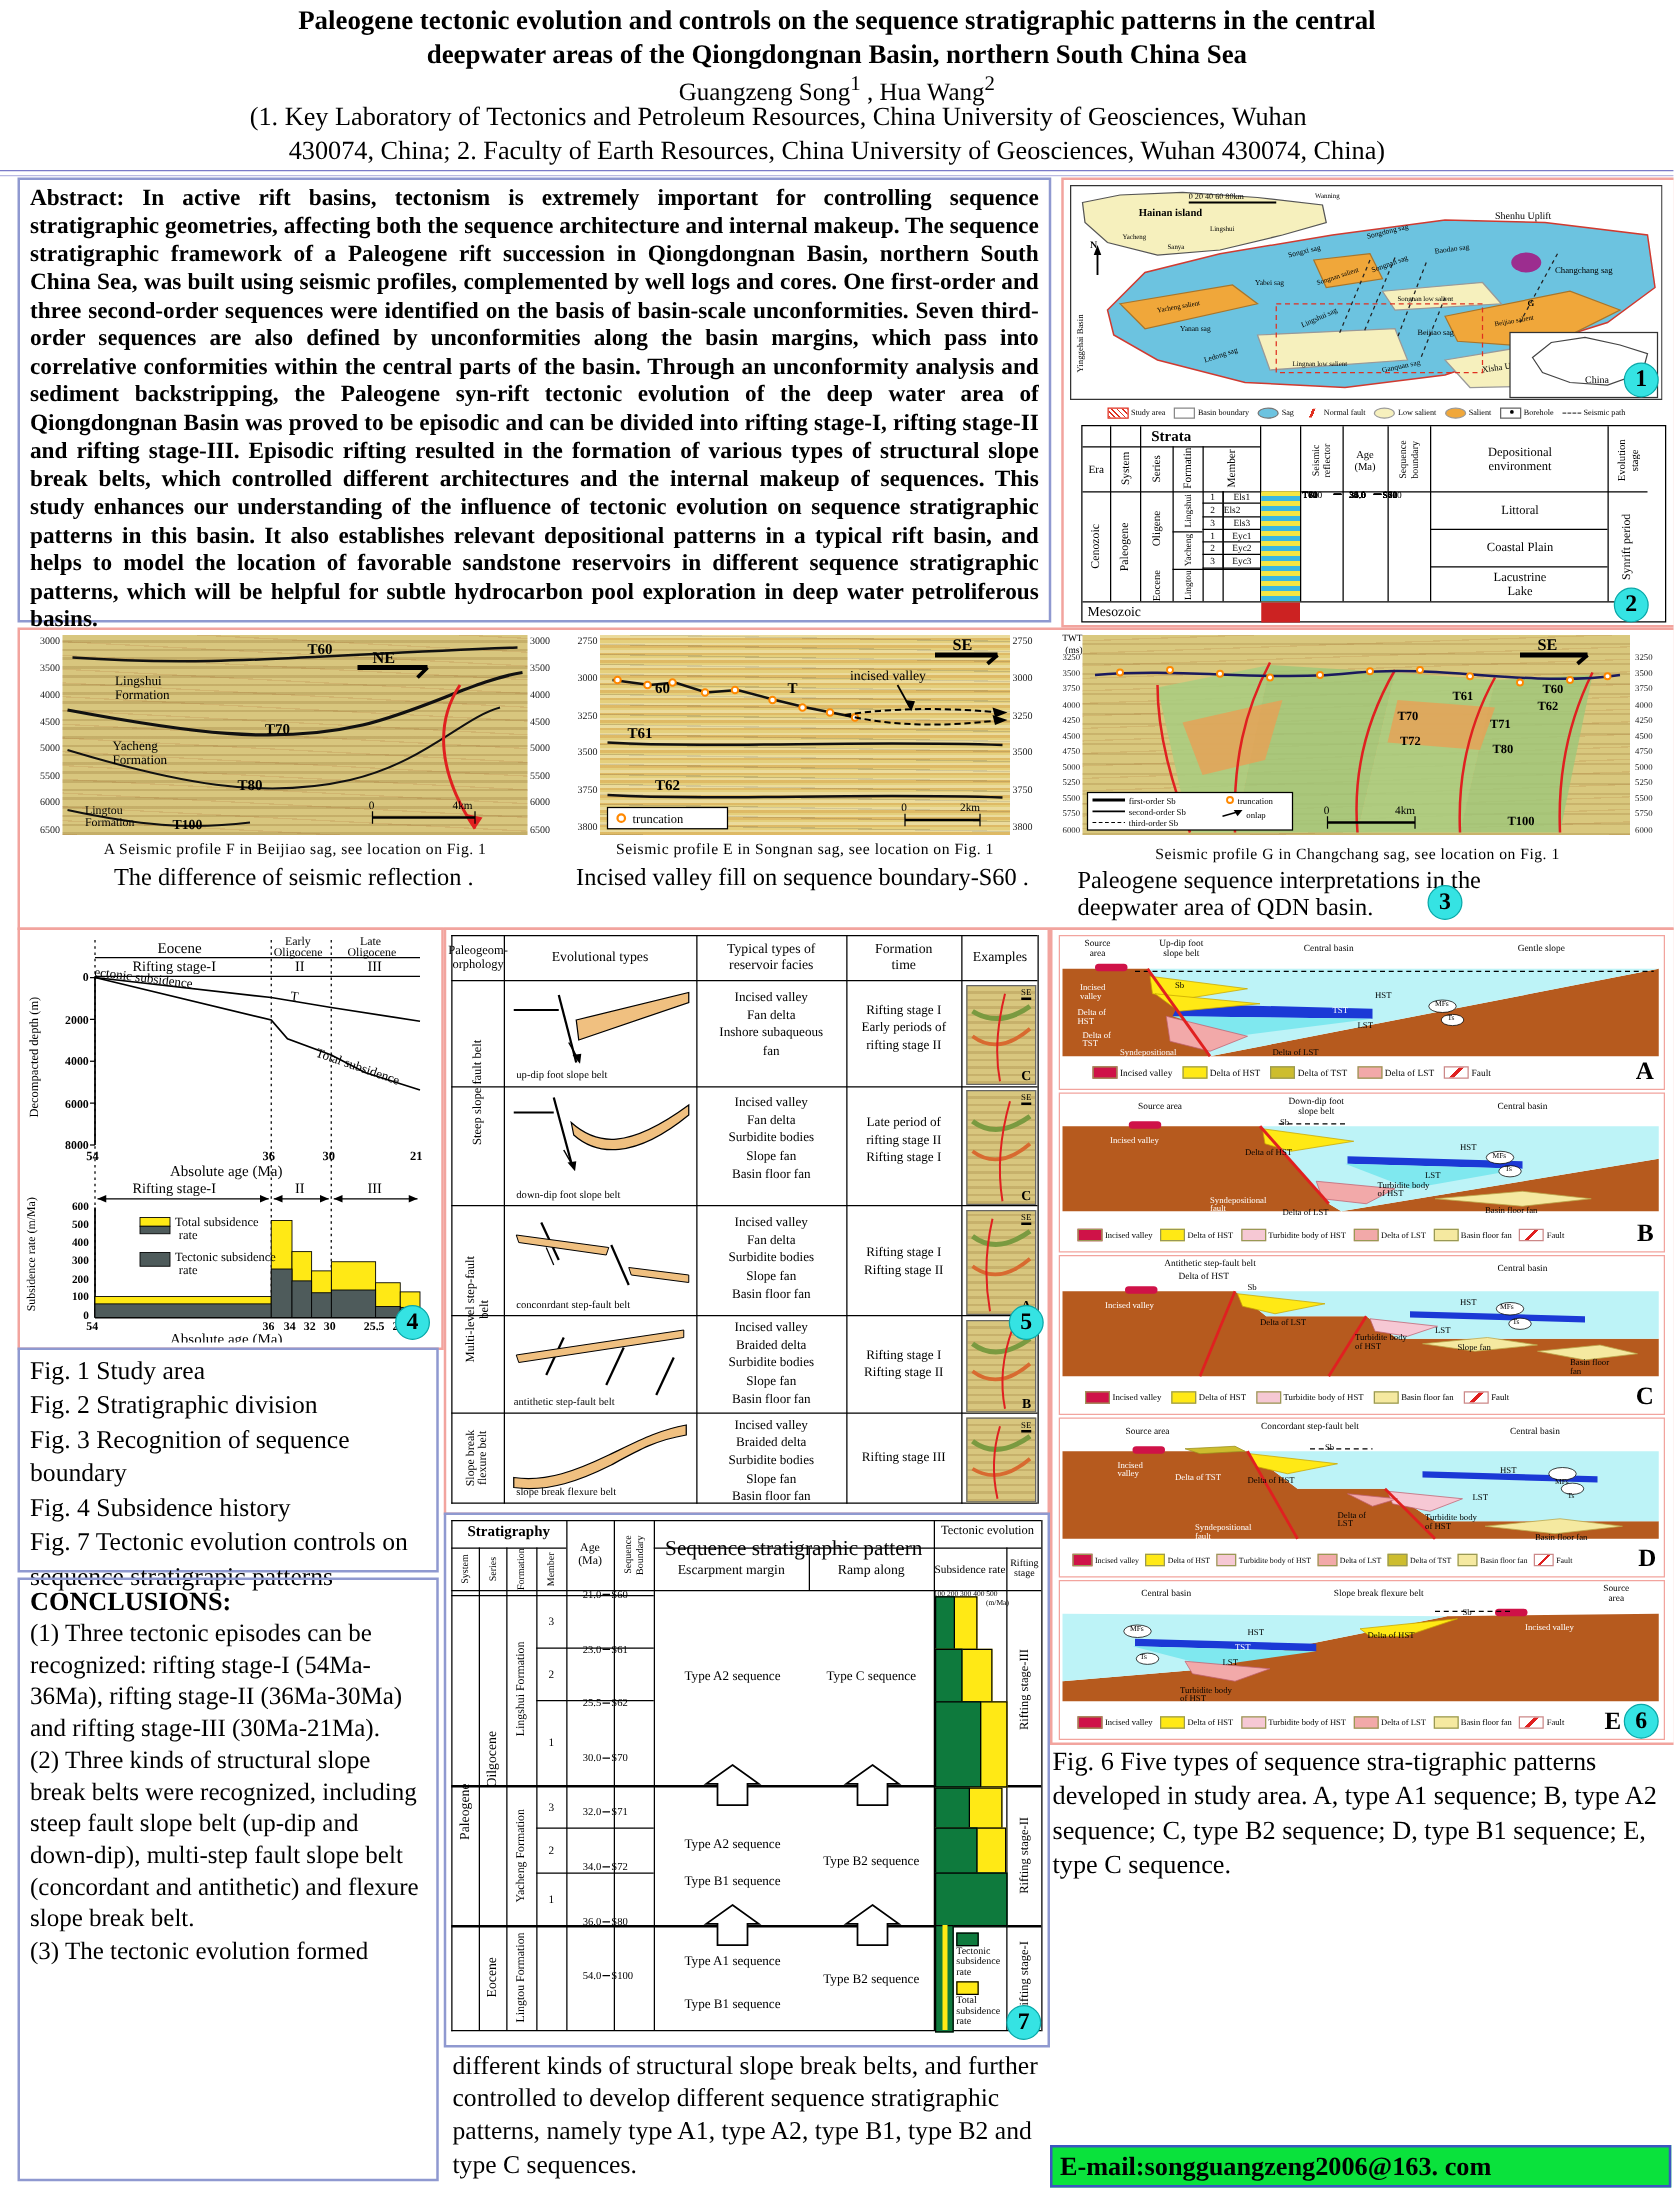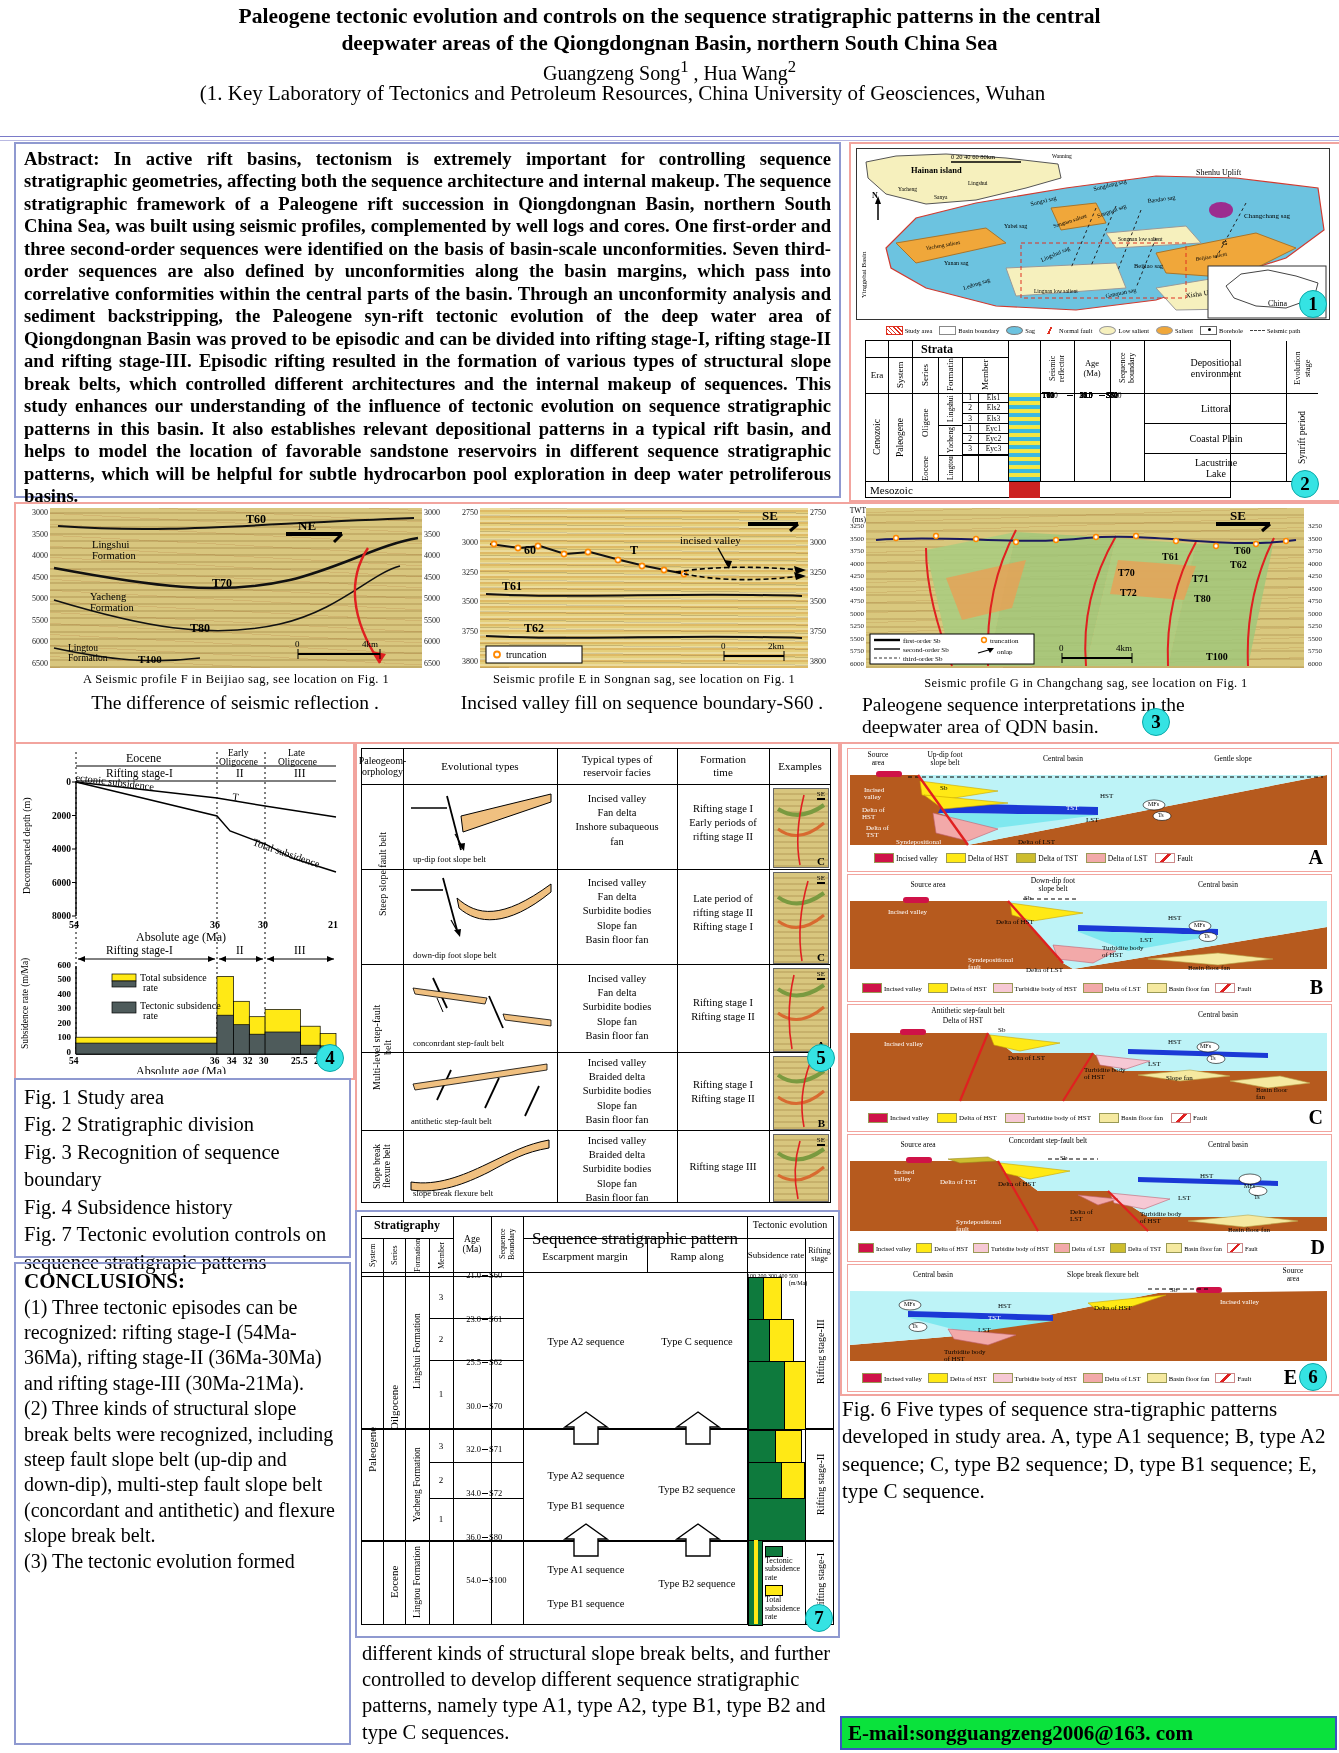--- a/index.html
+++ b/index.html
@@ -65,20 +65,21 @@
 <body>
 
 <div id="poster">
 
   <div class="s ctr b" style="left:0;top:31px;width:1339px;font-size:21.5px">deepwater areas of the Qiongdongnan Basin, northern South China Sea</div>
   <div class="s ctr b" style="left:0;top:4px;width:1339px;font-size:21.5px">Paleogene tectonic evolution and controls on the sequence stratigraphic patterns in the central</div>
   <div class="s ctr" style="left:0;top:57px;width:1339px;font-size:20px">
     <span>Guangzeng  Song</span><sup>1</sup><span> , Hua  Wang</span><sup>2</sup>
   </div>
   <div class="s ctr" style="left:0;top:81px;width:1245px;font-size:21px">(1. Key Laboratory of Tectonics and Petroleum Resources, China University of Geosciences, Wuhan</div>
+  <div class="s ctr" style="left:0;top:108px;width:1339px;font-size:21px">430074, China; 2. Faculty of Earth Resources, China University of Geosciences, Wuhan 430074, China)</div>
   <div class="s" style="left:0;top:136px;width:1339px;height:3px;border-top:1px solid #7a7ac8;border-bottom:1px solid #b9b9e2"></div>
 
   <div class="s b bluebox" style="left:14px;top:142px;width:827px;height:356px;padding:4px 8px;box-sizing:border-box;font-size:18.6px;line-height:1.21;text-align:justify">
     <span>Abstract:</span>
     <span style="font-weight:bold">In active rift basins, tectonism is extremely important for controlling sequence stratigraphic geometries, affecting both the sequence architecture and internal makeup. The sequence stratigraphic framework of a Paleogene rift succession in Qiongdongnan Basin, northern South China Sea, was built using seismic profiles, complemented by well logs and cores. One first-order and three second-order sequences were identified on the basis of basin-scale unconformities.  Seven third-order sequences are also defined by unconformities along the basin margins, which pass into correlative conformities within the central parts of the basin. Through an unconformity analysis and sediment backstripping, the  Paleogene syn-rift tectonic evolution of the deep water area of Qiongdongnan Basin was proved to be episodic and can be divided into rifting stage-I, rifting stage-II and rifting stage-III. Episodic rifting resulted in the formation of various types of structural slope break belts, which controlled different architectures and the internal makeup of sequences. This study enhances our understanding of the influence of tectonic evolution on sequence stratigraphic patterns in this basin. It also establishes relevant depositional patterns in a typical rift basin, and helps to model the location of favorable sandstone reservoirs in different sequence stratigraphic patterns, which will be helpful for subtle hydrocarbon pool exploration in deep water petroliferous basins.</span>
   </div>
 
   <div class="s pinkbox" style="left:849px;top:142px;width:488px;height:356px">
 
     <svg class="s" style="left:5px;top:4px" width="474" height="172" viewBox="0 0 474 172">
@@ -176,21 +177,21 @@
           <i class="sw bh"></i>
           <span>Borehole</span>
         </span>
         <span class="li">
           <i class="sw sp"></i>
           <span>Seismic path</span>
         </span>
       </div>
     <div class="s badge" style="left:448px;top:146px">1</div>
 
-    <div class="s" style="left:14px;top:196px;width:366px;height:158px;border:1px solid #000;box-sizing:border-box;font-size:9px">
+    <div class="s" style="left:14px;top:196px;width:468px;height:158px;border:1px solid #000;box-sizing:border-box;font-size:9px">
 
       <div class="tl" style="left:0;top:16px;width:142px;height:1px"></div>
       <div class="tl" style="left:0;top:52px;width:452px;height:1px"></div>
       <div class="tl" style="left:0;top:140px;width:452px;height:1px"></div>
 
       <div class="tl" style="left:22px;top:0;width:1px;height:140px"></div>
       <div class="tl" style="left:46px;top:0;width:1px;height:140px"></div>
       <div class="tl" style="left:72px;top:16px;width:1px;height:124px"></div>
       <div class="tl" style="left:96px;top:16px;width:1px;height:124px"></div>
       <div class="tl" style="left:112px;top:52px;width:1px;height:88px"></div>
@@ -227,21 +228,21 @@
       <div class="tl" style="left:72px;top:84px;width:24px;height:1px"></div>
       <div class="tl" style="left:72px;top:114px;width:70px;height:1px"></div>
 
       <div class="s" style="left:96px;top:52px;width:46px;height:62px">
           <div style="display:flex;border-bottom:1px solid #000;height:9.3px;font-size:7.5px;line-height:9px">
           <span style="width:16px;text-align:center;border-right:1px solid #000">1</span>
             <span style="flex:1;text-align:center">Els1</span>
         </div>
           <div style="display:flex;border-bottom:1px solid #000;height:9.3px;font-size:7.5px;line-height:9px">
           <span style="width:16px;text-align:center;border-right:1px solid #000">2</span>
-            <span style="flex:1;text-align:center">Els2</span>
+            <span style="flex:1;">Els2</span>
         </div>
           <div style="display:flex;border-bottom:1px solid #000;height:9.3px;font-size:7.5px;line-height:9px">
           <span style="width:16px;text-align:center;border-right:1px solid #000">3</span>
             <span style="flex:1;text-align:center">Els3</span>
         </div>
           <div style="display:flex;border-bottom:1px solid #000;height:9.3px;font-size:7.5px;line-height:9px">
           <span style="width:16px;text-align:center;border-right:1px solid #000">1</span>
             <span style="flex:1;text-align:center">Eyc1</span>
         </div>
           <div style="display:flex;border-bottom:1px solid #000;height:9.3px;font-size:7.5px;line-height:9px">

